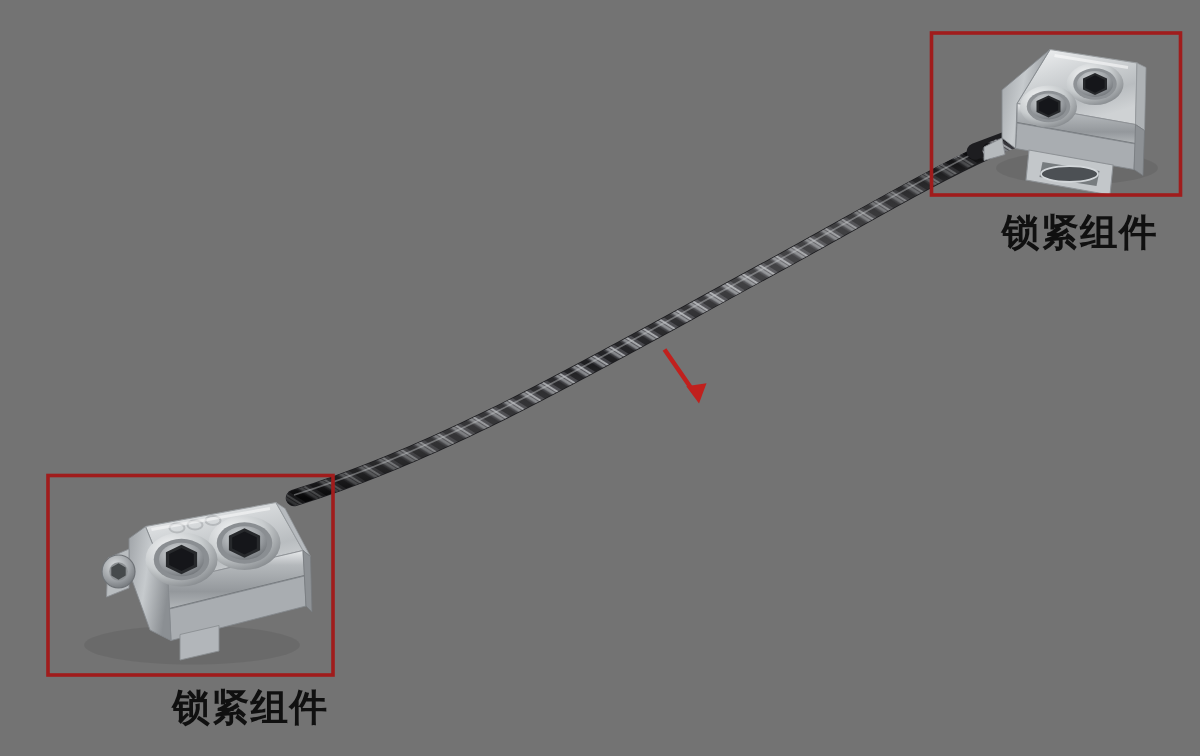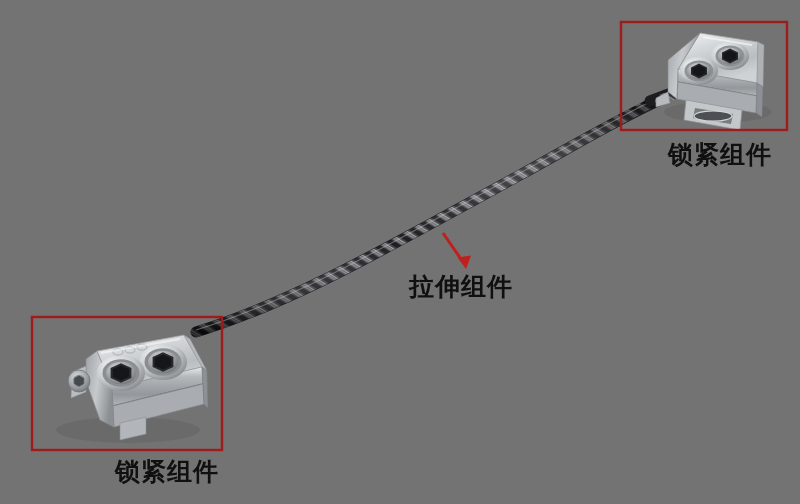--- a/index.html
+++ b/index.html
@@ -228,15 +228,14 @@
     <g>
       <line x1="443" y1="233" x2="463" y2="262" stroke="#c0201d" stroke-width="3"></line>
       <polygon points="466,269 457.5,257.5 471,255.5" fill="#c0201d"></polygon>
     </g>
   </svg>
 
   <div class="cap-label" id="label-lock-top">锁紧组件</div>
 
   <div class="cap-label" id="label-lock-bottom">锁紧组件</div>
 
-  <div class="cap-label" id="label-tension">拉伸组件</div>
 
 </div>
 
 </body></html>

